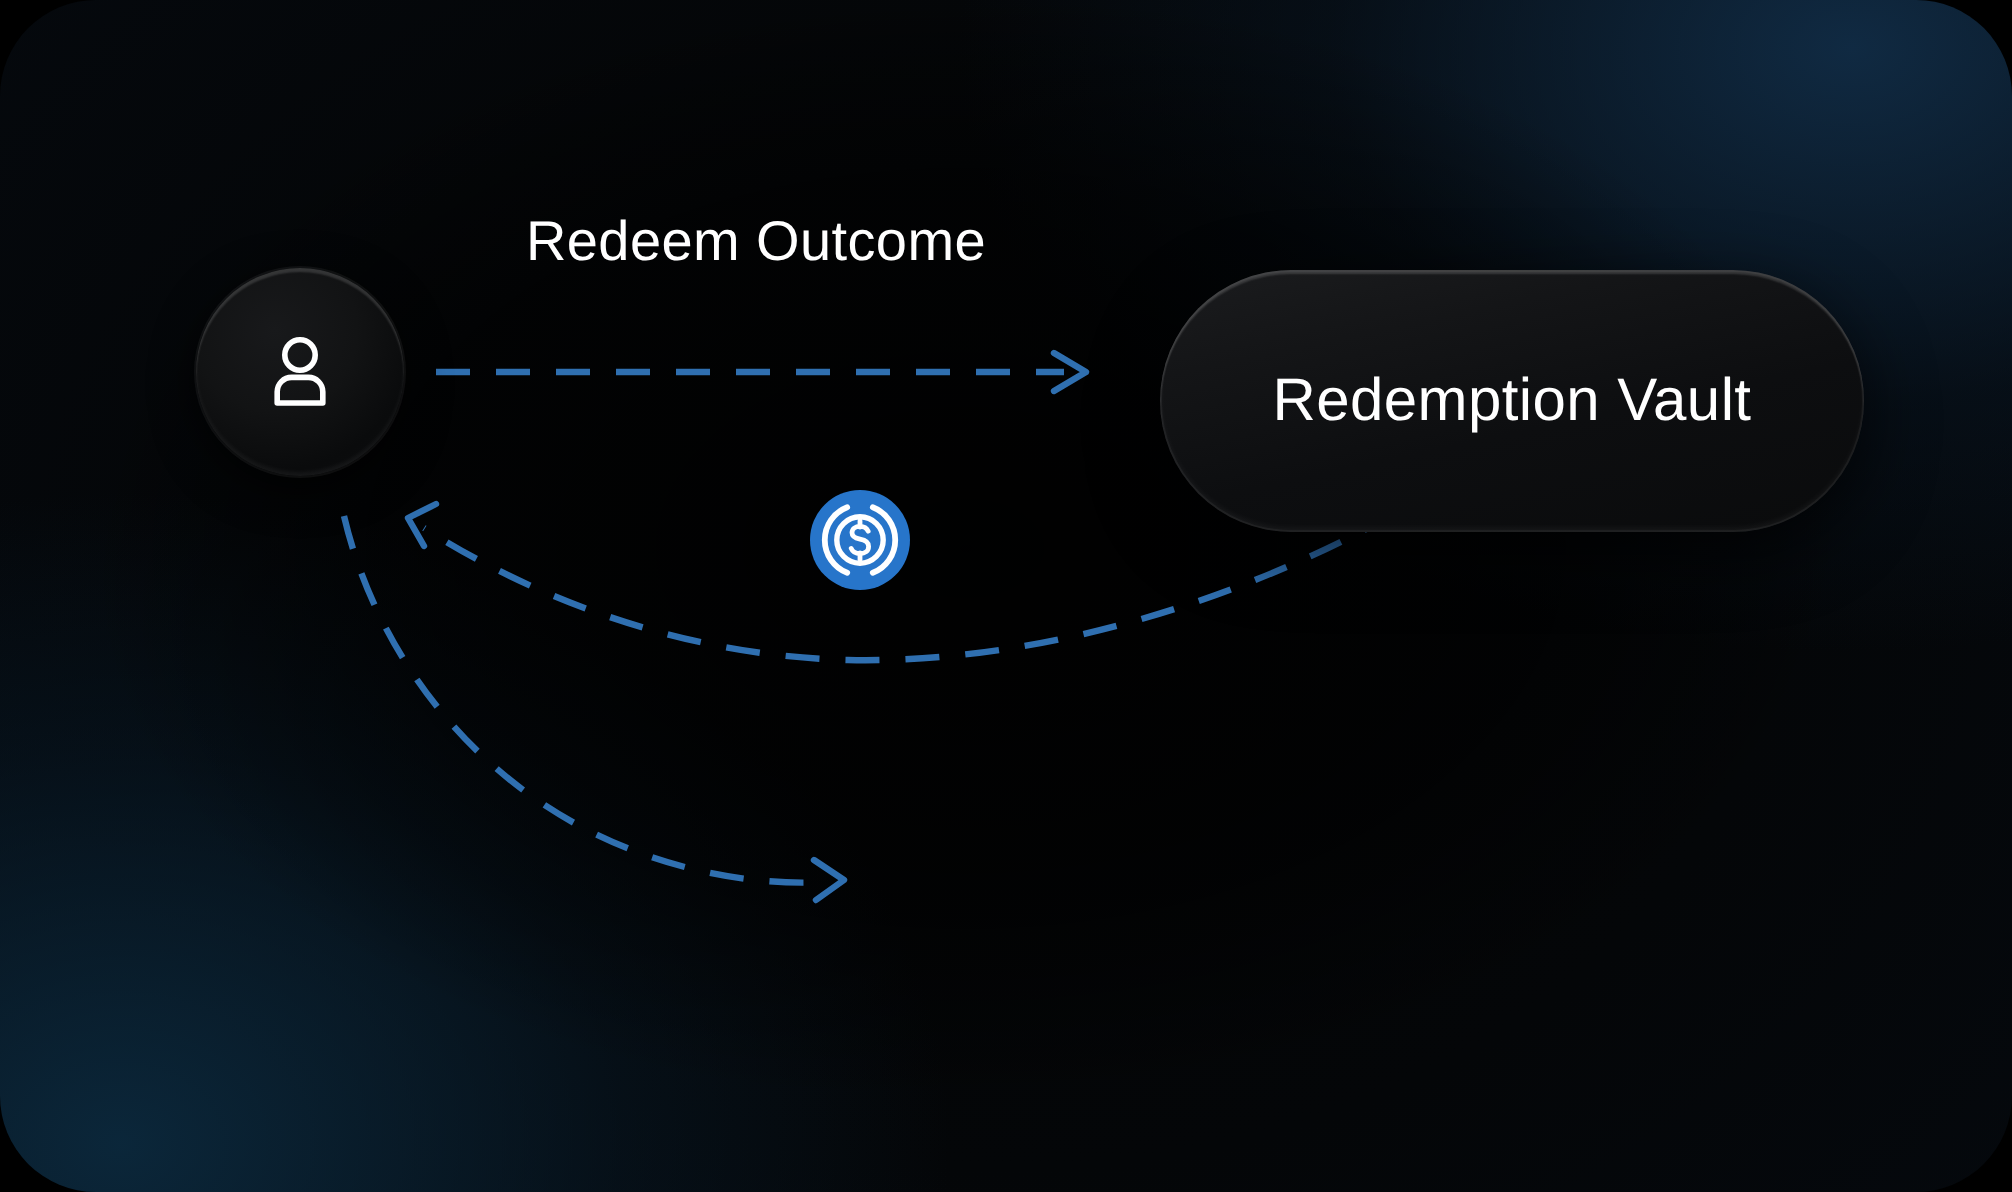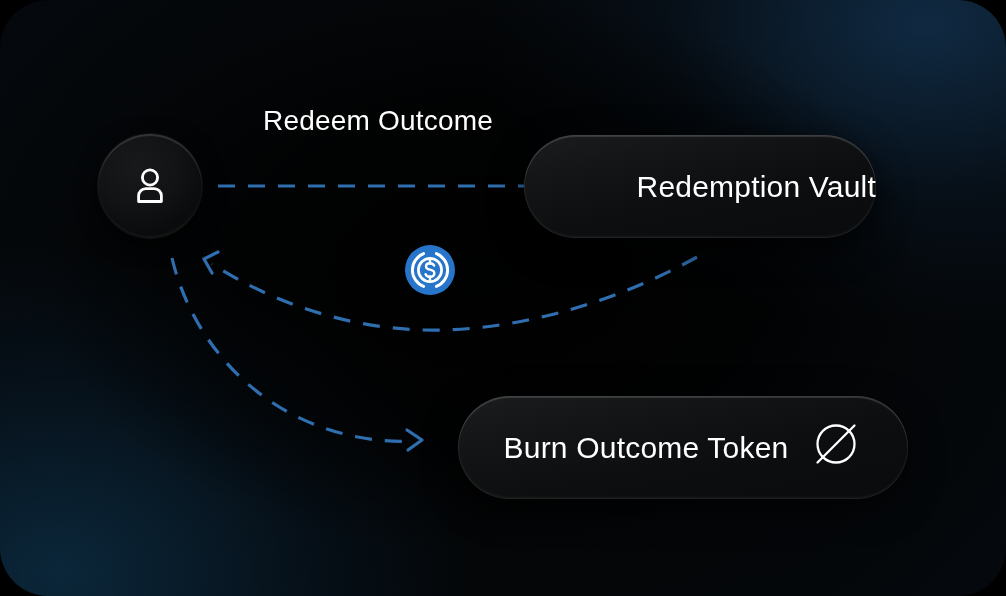--- a/index.html
+++ b/index.html
@@ -97,25 +97,24 @@
       linear-gradient(168deg, #1b1c1e 0%, #141517 26%, #0d0e10 58%, #0a0b0c 100%);
     box-shadow:
       inset 0 2px 1px rgba(255,255,255,0.15),
       inset 0 -2px 3px rgba(255,255,255,0.055),
       inset 0 0 0 1px rgba(255,255,255,0.045),
       0 10px 34px rgba(0,0,0,0.72);
   }
   .pill-label { display: block; }
 
   #node-vault {
-    left: 524px;
+    left: 580px;
     top: 135px;
     width: 352px;
-    height: 103px;
-    justify-content: flex-end;
+    height: 131px;
   }
   #node-burn {
     left: 458px;
     top: 396px;
     width: 450px;
     height: 103px;
   }
 
   .pill-icon { display: block; flex: 0 0 auto; }
 
@@ -162,29 +161,20 @@
       </svg>
     </span>
   </div>
 
   <div id="edge-label">Redeem Outcome</div>
 
   <div class="pill" id="node-vault">
     <span class="pill-label">Redemption Vault</span>
   </div>
 
-  <div class="pill" id="node-burn">
-    <span class="pill-label">Burn Outcome Token</span>
-    <span class="pill-icon">
-      <svg width="52" height="52" viewBox="0 0 52 52" fill="none" xmlns="http://www.w3.org/2000/svg">
-        <circle cx="26" cy="26" r="18.5" stroke="#ffffff" stroke-width="2.3"></circle>
-        <line x1="7.5" y1="44.5" x2="44.5" y2="7.5" stroke="#ffffff" stroke-width="2.3" stroke-linecap="round"></line>
-      </svg>
-    </span>
-  </div>
 
   <div id="usdc-badge">
     <svg width="50" height="50" viewBox="0 0 50 50" fill="none" xmlns="http://www.w3.org/2000/svg">
       <circle cx="25" cy="25" r="25" fill="#2775CA"></circle>
 
       <path d="M 18.6 8.6 A 17.6 17.6 0 0 0 18.6 41.4" stroke="#ffffff" stroke-width="2.9" stroke-linecap="round" fill="none"></path>
       <path d="M 31.4 8.6 A 17.6 17.6 0 0 1 31.4 41.4" stroke="#ffffff" stroke-width="2.9" stroke-linecap="round" fill="none"></path>
 
       <circle cx="25" cy="25" r="11.6" stroke="#ffffff" stroke-width="2.7" fill="none"></circle>
 

